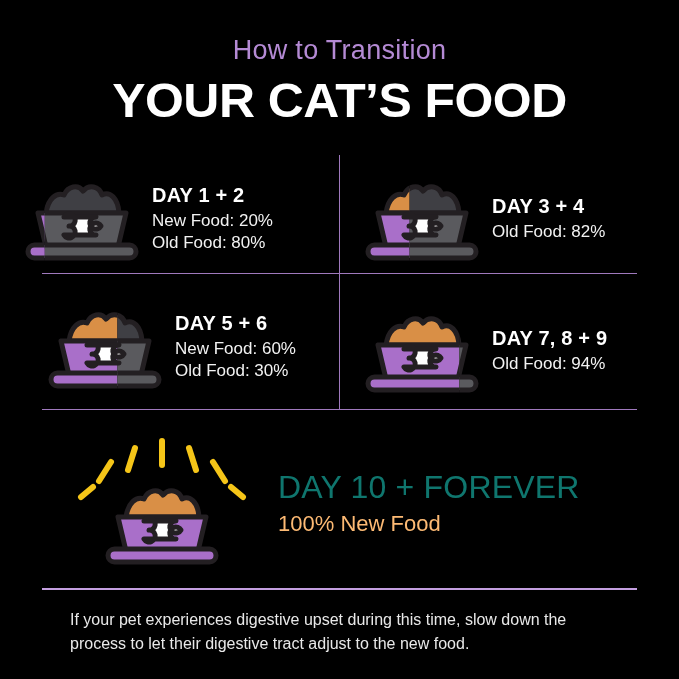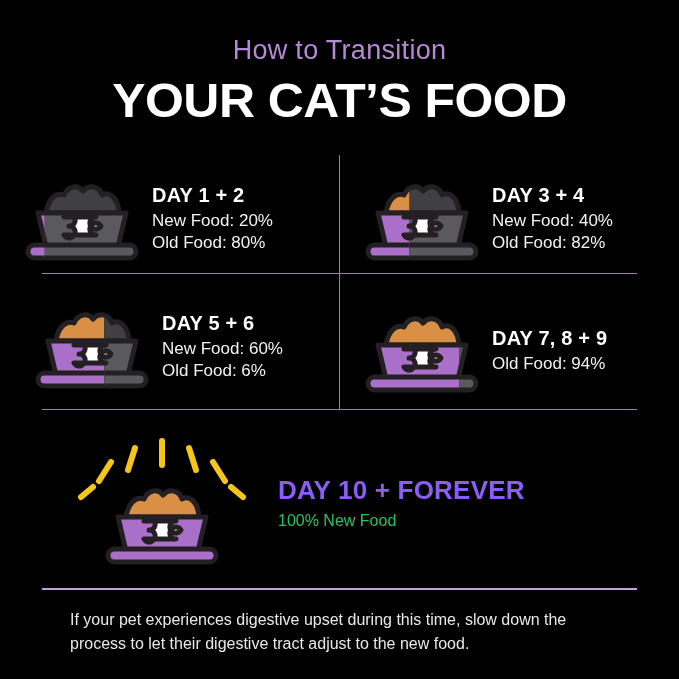--- a/index.html
+++ b/index.html
@@ -53,21 +53,21 @@
 
   
   .grid { position:absolute; top:155px; left:0; width:600px; height:255px; }
   .cell {
     position:absolute;
     width:339px; height:127px;
     display:flex; align-items:center;
   }
   .cell.c0 { left:0;   top:0;   }
   .cell.c1 { left:340px; top:0; }
-  .cell.c2 { left:2px;   top:128px;padding-left:8px; }
+  .cell.c2 { left:15px;   top:128px;padding-left:8px; }
   .cell.c3 { left:340px; top:132px; }
 
   .cell .bowl-wrap {
     width:132px; flex:0 0 132px;
     display:flex; align-items:center; justify-content:center;
     margin-left:16px;
   }
   .cell .txt { margin-left:4px; }
   .day-title {
     font-size:20px; font-weight:700; color:#ffffff;
@@ -85,25 +85,25 @@
     width:679px; height:165px;
     display:flex; align-items:center;
   }
   .final-bowl {
     width:215px; flex:0 0 215px;
     display:flex; align-items:center; justify-content:center;
     margin-left:55px;
   }
   .final-txt { margin-left:8px; }
   .final-title {
-    font-size:26px; font-weight:700; color:#8b5cf6;
+    font-size:32px; font-weight:400; color:#0f766e;
     letter-spacing:0.2px; line-height:1.2; margin-bottom:5px;
   }
   .final-sub {
-    font-size:16px; font-weight:400; color:#22c55e; line-height:1.2;
+    font-size:22px; font-weight:400; color:#fdba74; line-height:1.2;
   }
 
   
   .footer {
     position:absolute; top:608px; left:70px;
     width:540px; text-align:left;
     font-size:16px; color:#e8e8e8; line-height:1.5;
   }
 </style>
 </head>
@@ -177,21 +177,20 @@
             <path d="M18 36 L106 36 L98 70 L26 70 Z" fill="#5a5a5e" stroke="#231f22" stroke-width="5" stroke-linejoin="round"></path>
             <rect x="8" y="68" width="108" height="13" rx="6.5" fill="#5a5a5e" stroke="#231f22" stroke-width="5"></rect>
           </g>
           <g>
             <path d="M44 45 a6 6 0 1 1 5 9 a6 6 0 1 1 -5 9 l32 0 a6 6 0 1 1 5 -9 a6 6 0 1 1 -5 -9 Z" transform="translate(0,-5)" fill="#ffffff" stroke="#231f22" stroke-width="5" stroke-linejoin="round"></path>
           </g>
         </svg>
       </div>
       <div class="txt">
         <div class="day-title">DAY 3 + 4</div>
-        <div class="ratio-line">New Food: 40%</div>
         <div class="ratio-line">Old Food: 82%</div>
       </div>
     </div>
 
     <div class="cell c2">
       <div class="bowl-wrap">
         <svg width="124" height="84" viewBox="0 0 124 84">
           <defs>
             <clipPath id="clipL3">
                 <rect x="0" y="0" width="74.4" height="84"></rect>
@@ -211,21 +210,21 @@
             <rect x="8" y="68" width="108" height="13" rx="6.5" fill="#5a5a5e" stroke="#231f22" stroke-width="5"></rect>
           </g>
           <g>
             <path d="M44 45 a6 6 0 1 1 5 9 a6 6 0 1 1 -5 9 l32 0 a6 6 0 1 1 5 -9 a6 6 0 1 1 -5 -9 Z" transform="translate(0,-5)" fill="#ffffff" stroke="#231f22" stroke-width="5" stroke-linejoin="round"></path>
           </g>
         </svg>
       </div>
       <div class="txt">
         <div class="day-title">DAY 5 + 6</div>
         <div class="ratio-line">New Food: 60%</div>
-        <div class="ratio-line">Old Food: 6%</div>
+        <div class="ratio-line">Old Food: 30%</div>
       </div>
     </div>
 
     <div class="cell c3">
       <div class="bowl-wrap">
         <svg width="124" height="84" viewBox="0 0 124 84">
           <defs>
             <clipPath id="clipL4">
                 <rect x="0" y="0" width="99.2" height="84"></rect>
               </clipPath>

